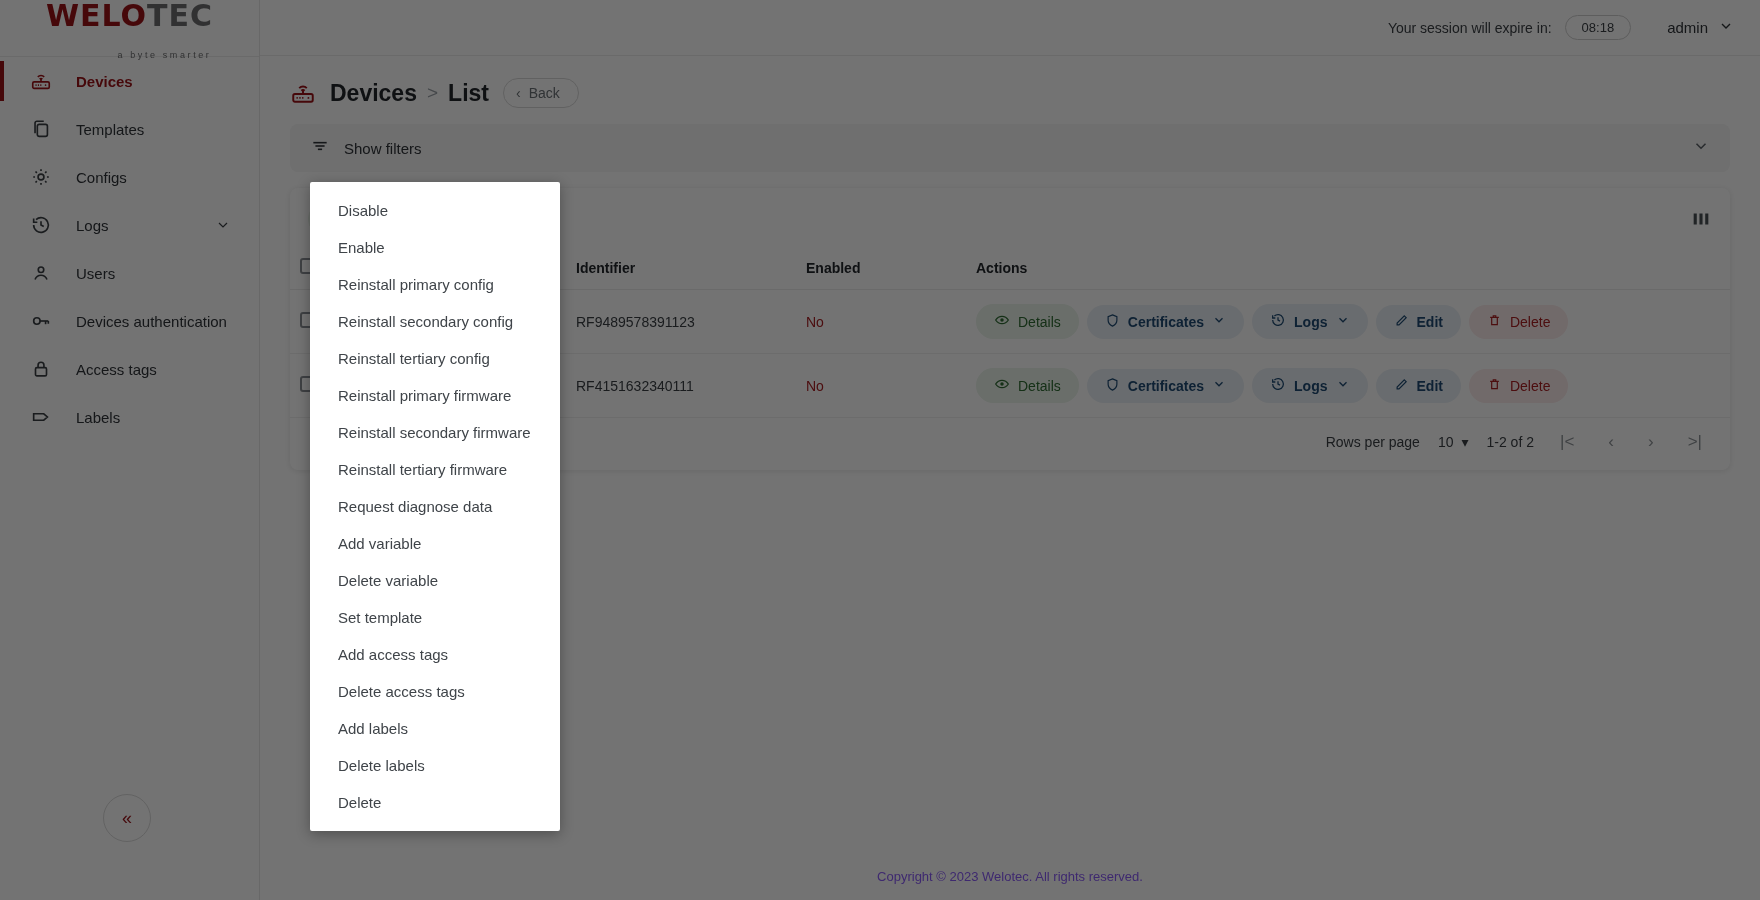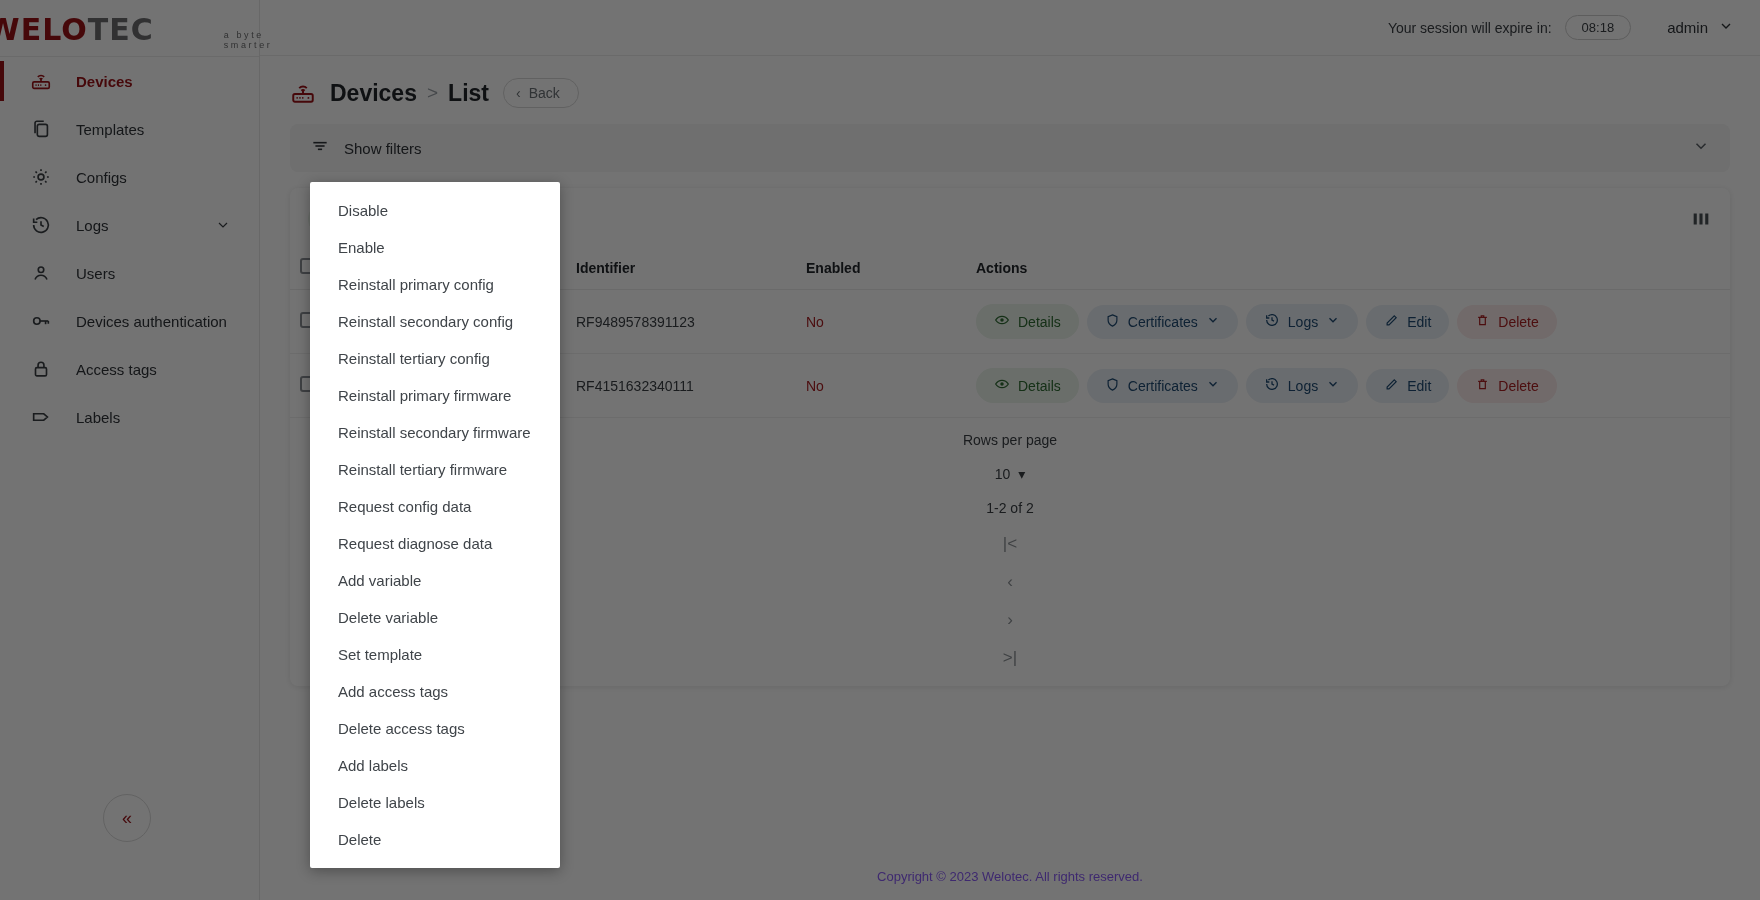--- a/index.html
+++ b/index.html
@@ -25,21 +25,21 @@
   
   #sidebar {
     position: absolute; left: 0; top: 0;
     width: 260px; height: 900px;
     background: #ffffff;
     border-right: 1px solid #e6e6e6;
     z-index: 5;
   }
   .logo-wrap {
     height: 56px;
-    display: flex; flex-direction: row;
+    display: flex; flex-direction: column;
     align-items: center; justify-content: center;
     padding-top: 4px;
   }
   .logo-text {
     font-size: 30px; font-weight: 700; letter-spacing: 1px;
     color: #9b1218; line-height: 1;
     font-family: "DejaVu Sans", sans-serif;
   }
   .logo-text .grey { color: #6d6e70; }
   .logo-sub {
@@ -150,21 +150,21 @@
     padding: 14px 18px 10px 18px;
     gap: 10px;
   }
   .pill-btn {
     border: none; border-radius: 18px;
     padding: 8px 18px; font-size: 14px; cursor: pointer;
     display: flex; align-items: center; gap: 8px;
   }
   .pill-green { background: #eaf3ea; color: #2f6b33; }
   .pill-red { background: #fbeaea; color: #a81f22; }
-  .pill-blue { background: #e9eff5; color: #1f4b73; }
+  .pill-blue { background: #e9eff5; color: #1f4b73; font-weight: bold; }
   .col-btn { margin-left: auto; color: #4a5056; cursor: pointer; display: flex; }
 
   table { width: 100%; border-collapse: collapse; }
   thead th {
     text-align: left; font-size: 14px; color: #22262b;
     font-weight: 700; padding: 12px 10px;
     border-bottom: 1px solid #ececec;
   }
   tbody td {
     font-size: 14px; color: #3a3f44;
@@ -173,21 +173,21 @@
   }
   td.enabled-no { color: #a81f22; }
   .actions-cell { display: flex; align-items: center; gap: 8px; }
   .chk {
     width: 16px; height: 16px; border: 2px solid #8a8f94;
     border-radius: 3px; display: inline-block;
   }
   .pagination {
     display: flex; align-items: center; justify-content: flex-end;
     gap: 18px; padding: 14px 20px 12px 20px;
-    font-size: 14px; color: #3a3f44; flex-direction: column;
+    font-size: 14px; color: #3a3f44;
   }
   .rows-sel { display: flex; align-items: flex-start; gap: 8px; cursor: pointer; }
   .pg-btn { color: #8d9297; cursor: pointer; padding: 0 8px; font-size: 17px; }
   .footer-copy {
     position: absolute; left: 0; bottom: 16px; width: 100%;
     text-align: center; font-size: 13px; color: #8b5cf6;
   }
 
   
   #menu {
@@ -539,21 +539,20 @@
 
 <div id="menu">
   <div class="menu-item">Disable</div>
   <div class="menu-item">Enable</div>
   <div class="menu-item">Reinstall primary config</div>
   <div class="menu-item">Reinstall secondary config</div>
   <div class="menu-item">Reinstall tertiary config</div>
   <div class="menu-item">Reinstall primary firmware</div>
   <div class="menu-item">Reinstall secondary firmware</div>
   <div class="menu-item">Reinstall tertiary firmware</div>
-  <div class="menu-item">Request config data</div>
   <div class="menu-item">Request diagnose data</div>
   <div class="menu-item">Add variable</div>
   <div class="menu-item">Delete variable</div>
   <div class="menu-item">Set template</div>
   <div class="menu-item">Add access tags</div>
   <div class="menu-item">Delete access tags</div>
   <div class="menu-item">Add labels</div>
   <div class="menu-item">Delete labels</div>
   <div class="menu-item">Delete</div>
 </div>

